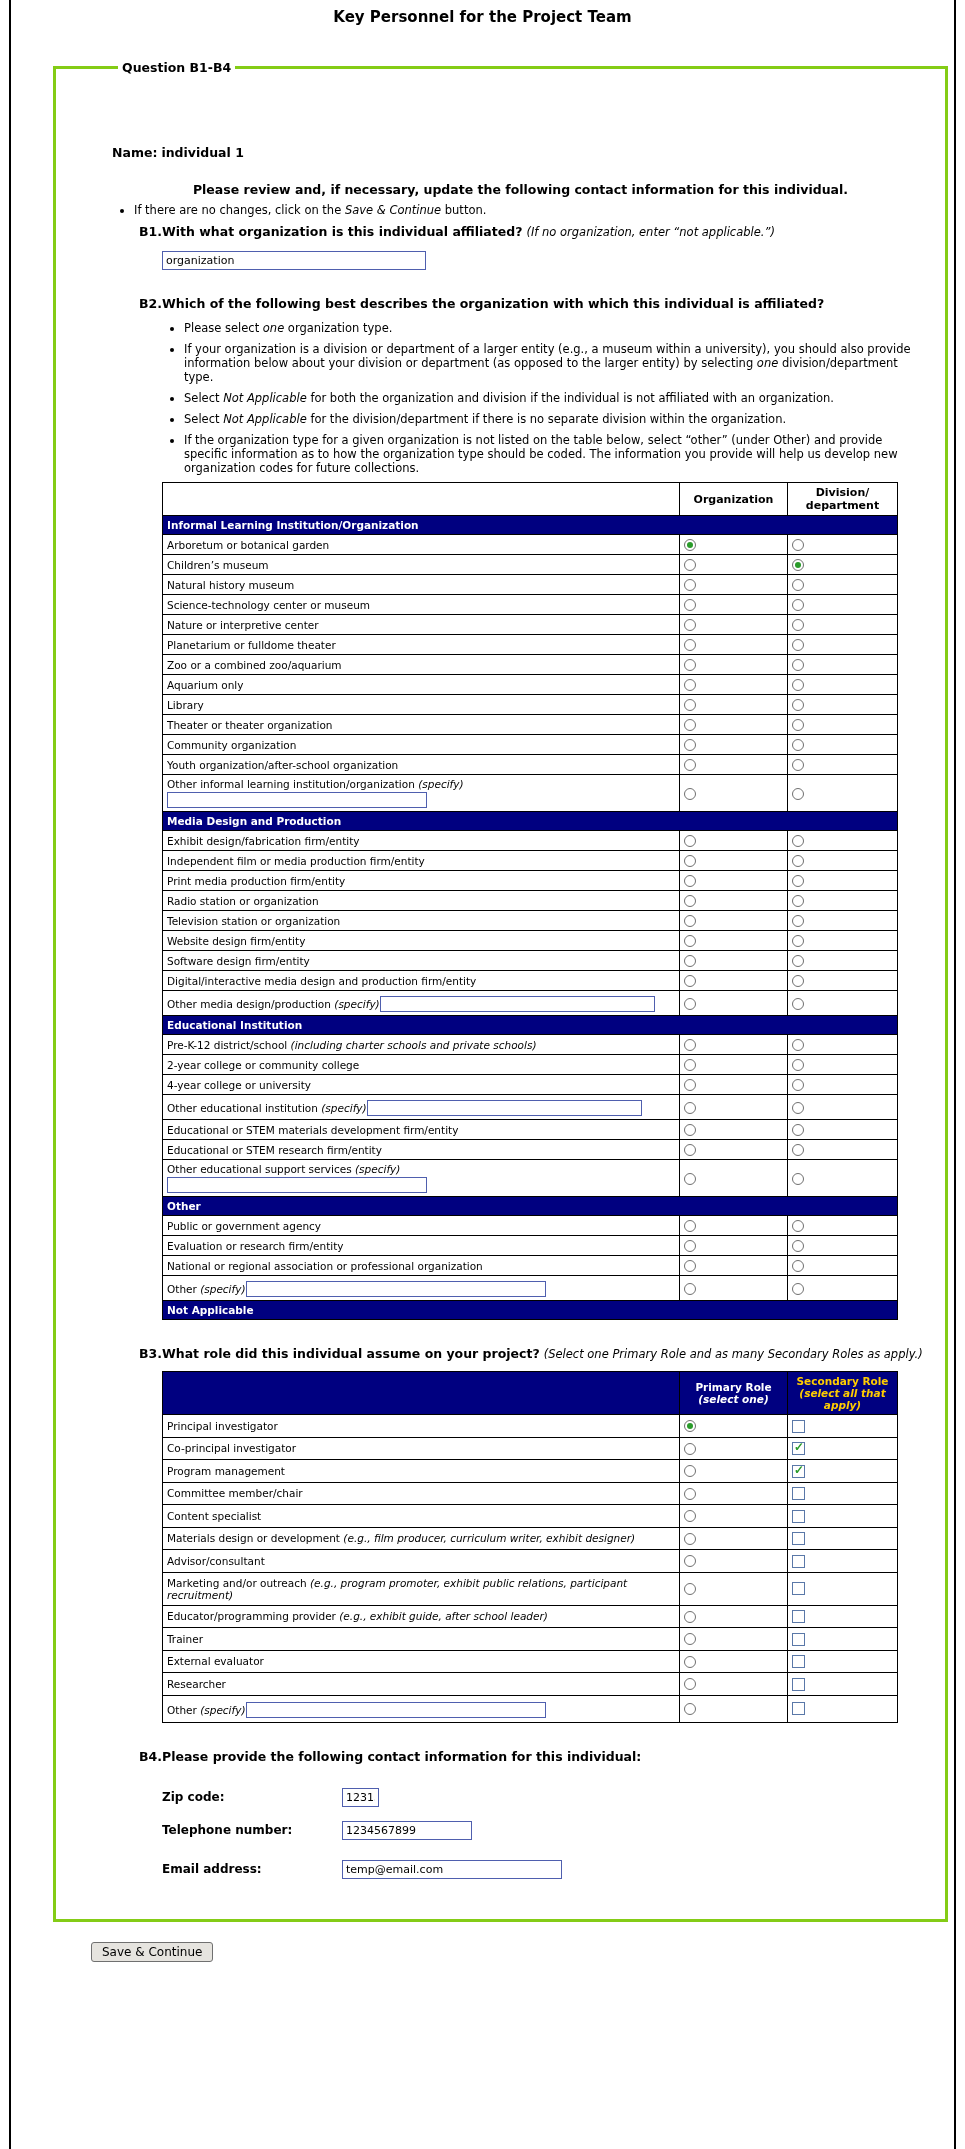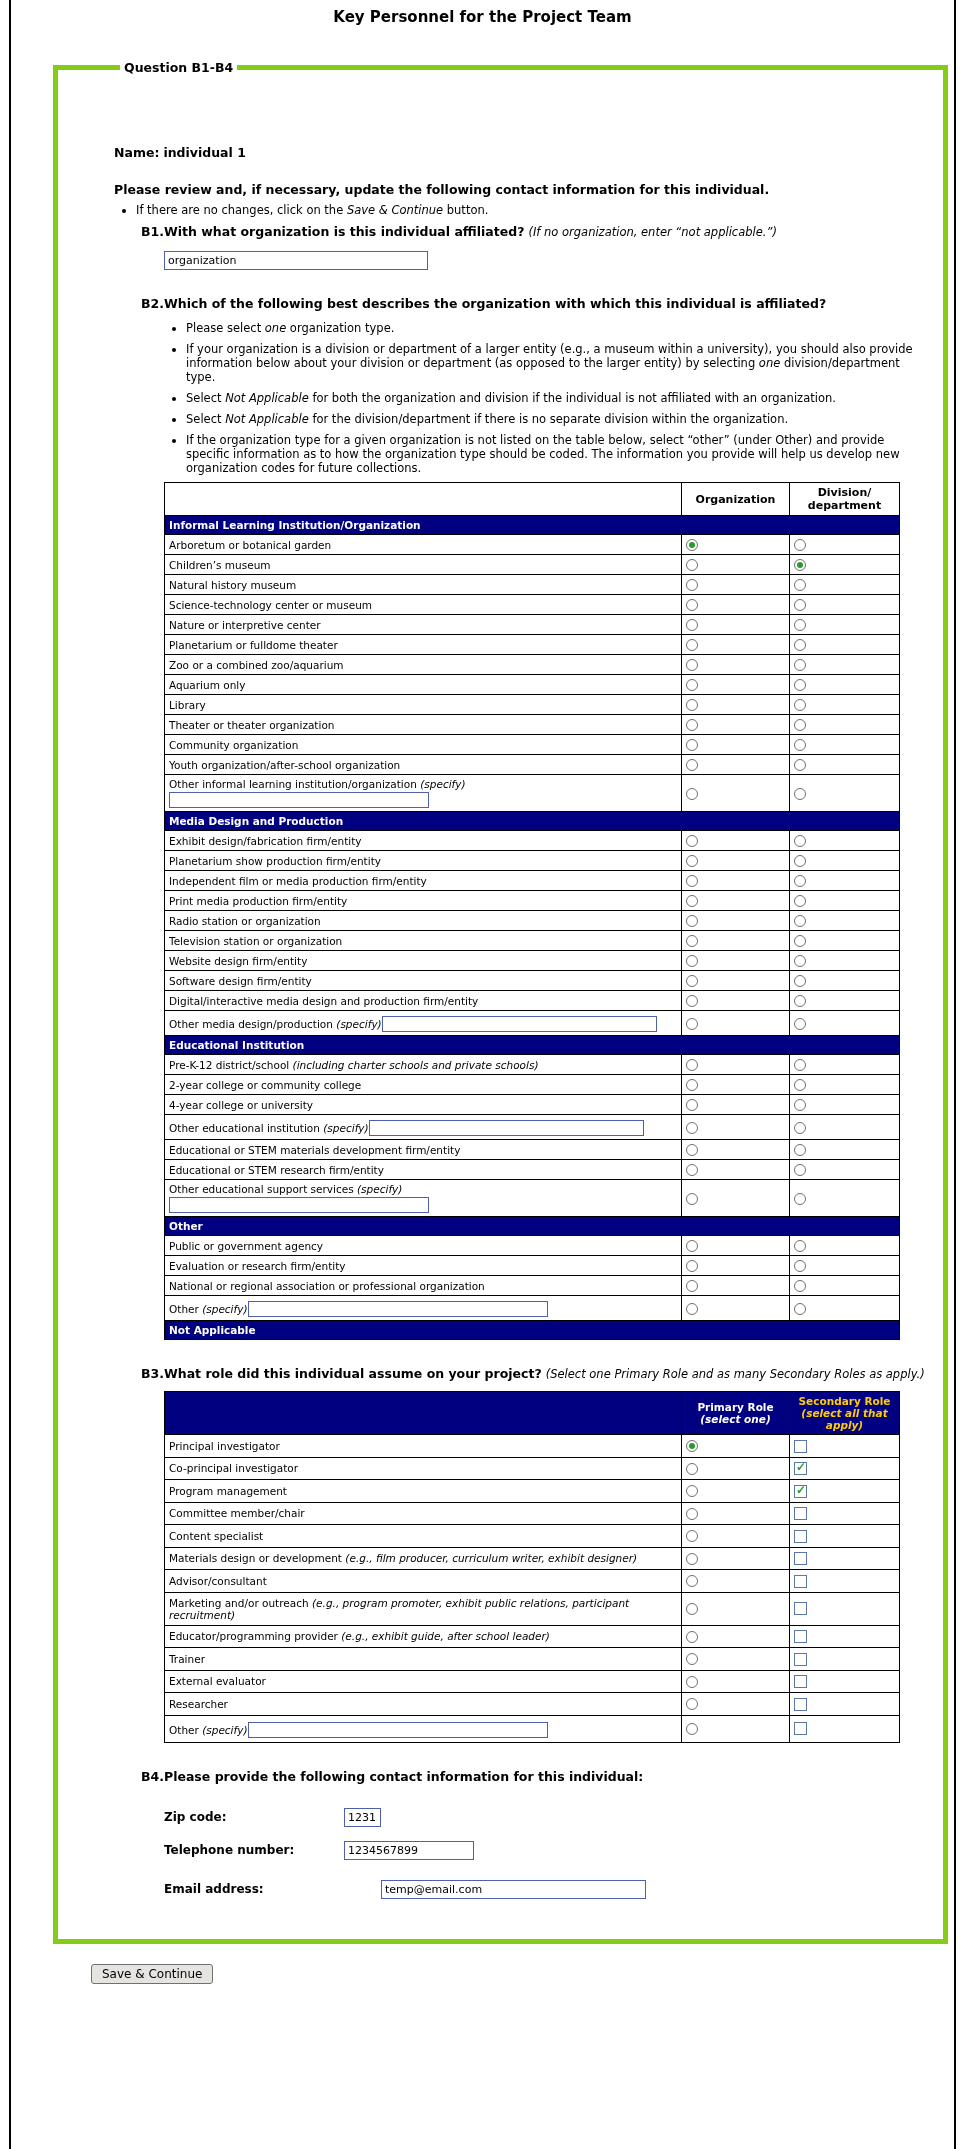--- a/index.html
+++ b/index.html
@@ -1,26 +1,26 @@
 <!DOCTYPE html>
 <html><head>
 <meta charset="utf-8">
 <style>
   * { box-sizing: border-box; }
   html, body { margin:0; padding:0; background:#fff; }
   body { color:#000; font-family:"DejaVu Sans","Liberation Sans",sans-serif; font-size:12.5px; width:965px; }
   .page { width:965px; min-height:2149px; background:#fff; }
   .frame { margin:0 9px; min-height:2149px; border-left:2px solid #000; border-right:2px solid #000; padding:8px 0 24px 0; }
   .title { margin:0; text-align:center; font-size:15px; font-weight:bold; }
-  fieldset.qs { margin:34px 6px 0 42px; border:5px solid #84cc16; padding:70px 16px 26px 56px; }
+  fieldset.qs { margin:34px 6px 0 42px; border:3px solid #84cc16; padding:70px 16px 26px 56px; }
   fieldset.qs legend { font-weight:bold; font-size:12.5px; padding:0 4px; margin-left:6px; }
   .b { font-weight:bold; }
   .i { font-style:italic; }
   .name-line { margin-bottom:22px; }
-  .instruction { margin:0 0 6px 0; }
+  .instruction { margin:0 0 6px 0;text-align:center; }
   ul.bullets { margin:0 0 0 4px; padding-left:18px; max-width:745px; }
   ul.bullets li { margin-bottom:7px; font-size:11.5px; }
   .intro-bullets { margin-bottom:34px; }
   .qblock { display:flex; margin-bottom:26px; }
   .qnum { width:50px; flex:0 0 50px;text-align:right; }
   .qbody { flex:1; max-width:780px; }
   .qtext { margin-bottom:10px; }
   .qnote { font-style:italic; font-weight:normal; font-size:11.5px; }
   input.txt { border:1px solid #4f5fae; height:19px; font-family:"DejaVu Sans","Liberation Sans",sans-serif; font-size:11px; padding:1px 3px; background:#fff; }
   .b1-input { width:264px; margin-top:2px; }
@@ -44,21 +44,21 @@
   table.qtable tr.b3-head th.b3-secondary { color:#ffcc00; }
   tr.b3-head .sub { font-style:italic; }
   table.b3 td { padding:4px; }
   
   .contact { margin-top:24px; }
   .contact-row { margin-bottom:14px; display:flex; align-items:center; }
   .contact-row.email-row { margin-top:20px; }
   .clabel { width:180px; flex:0 0 180px; font-size:12px; }
   .w-zip { width:37px; }
   .w-phone { width:130px; }
-  .w-email { width:265px;margin-left:37px; }
+  .w-email { width:220px; }
   .save-btn { margin:20px 0 0 80px; font-family:"DejaVu Sans","Liberation Sans",sans-serif; font-size:12px; padding:2px 10px; border:1px solid #707070; border-radius:3px; background:#e6e4df; cursor:pointer; }
 </style>
 </head>
 <body>
 
 <div class="page">
   <div class="frame">
 
     <h1 class="title">Key Personnel for the Project Team</h1>
 
@@ -182,25 +182,20 @@
                 </tr>
                 <tr>
                   <td class="sec" colspan="3">Media Design and Production</td>
                 </tr>
                 <tr>
                   <td class="lbl"><span>Exhibit design/fabrication firm/entity</span></td>
                   <td class="rc"><input class="radio" type="radio" name="b2-org" style=""></td>
                   <td class="rc"><input class="radio" type="radio" name="b2-div" style=""></td>
                 </tr>
                 <tr>
-                  <td class="lbl"><span>Planetarium show production firm/entity</span></td>
-                  <td class="rc"><input class="radio" type="radio" name="b2-org" style=""></td>
-                  <td class="rc"><input class="radio" type="radio" name="b2-div" style=""></td>
-                </tr>
-                <tr>
                   <td class="lbl"><span>Independent film or media production firm/entity</span></td>
                   <td class="rc"><input class="radio" type="radio" name="b2-org" style=""></td>
                   <td class="rc"><input class="radio" type="radio" name="b2-div" style=""></td>
                 </tr>
                 <tr>
                   <td class="lbl"><span>Print media production firm/entity</span></td>
                   <td class="rc"><input class="radio" type="radio" name="b2-org" style=""></td>
                   <td class="rc"><input class="radio" type="radio" name="b2-div" style=""></td>
                 </tr>
                 <tr>

